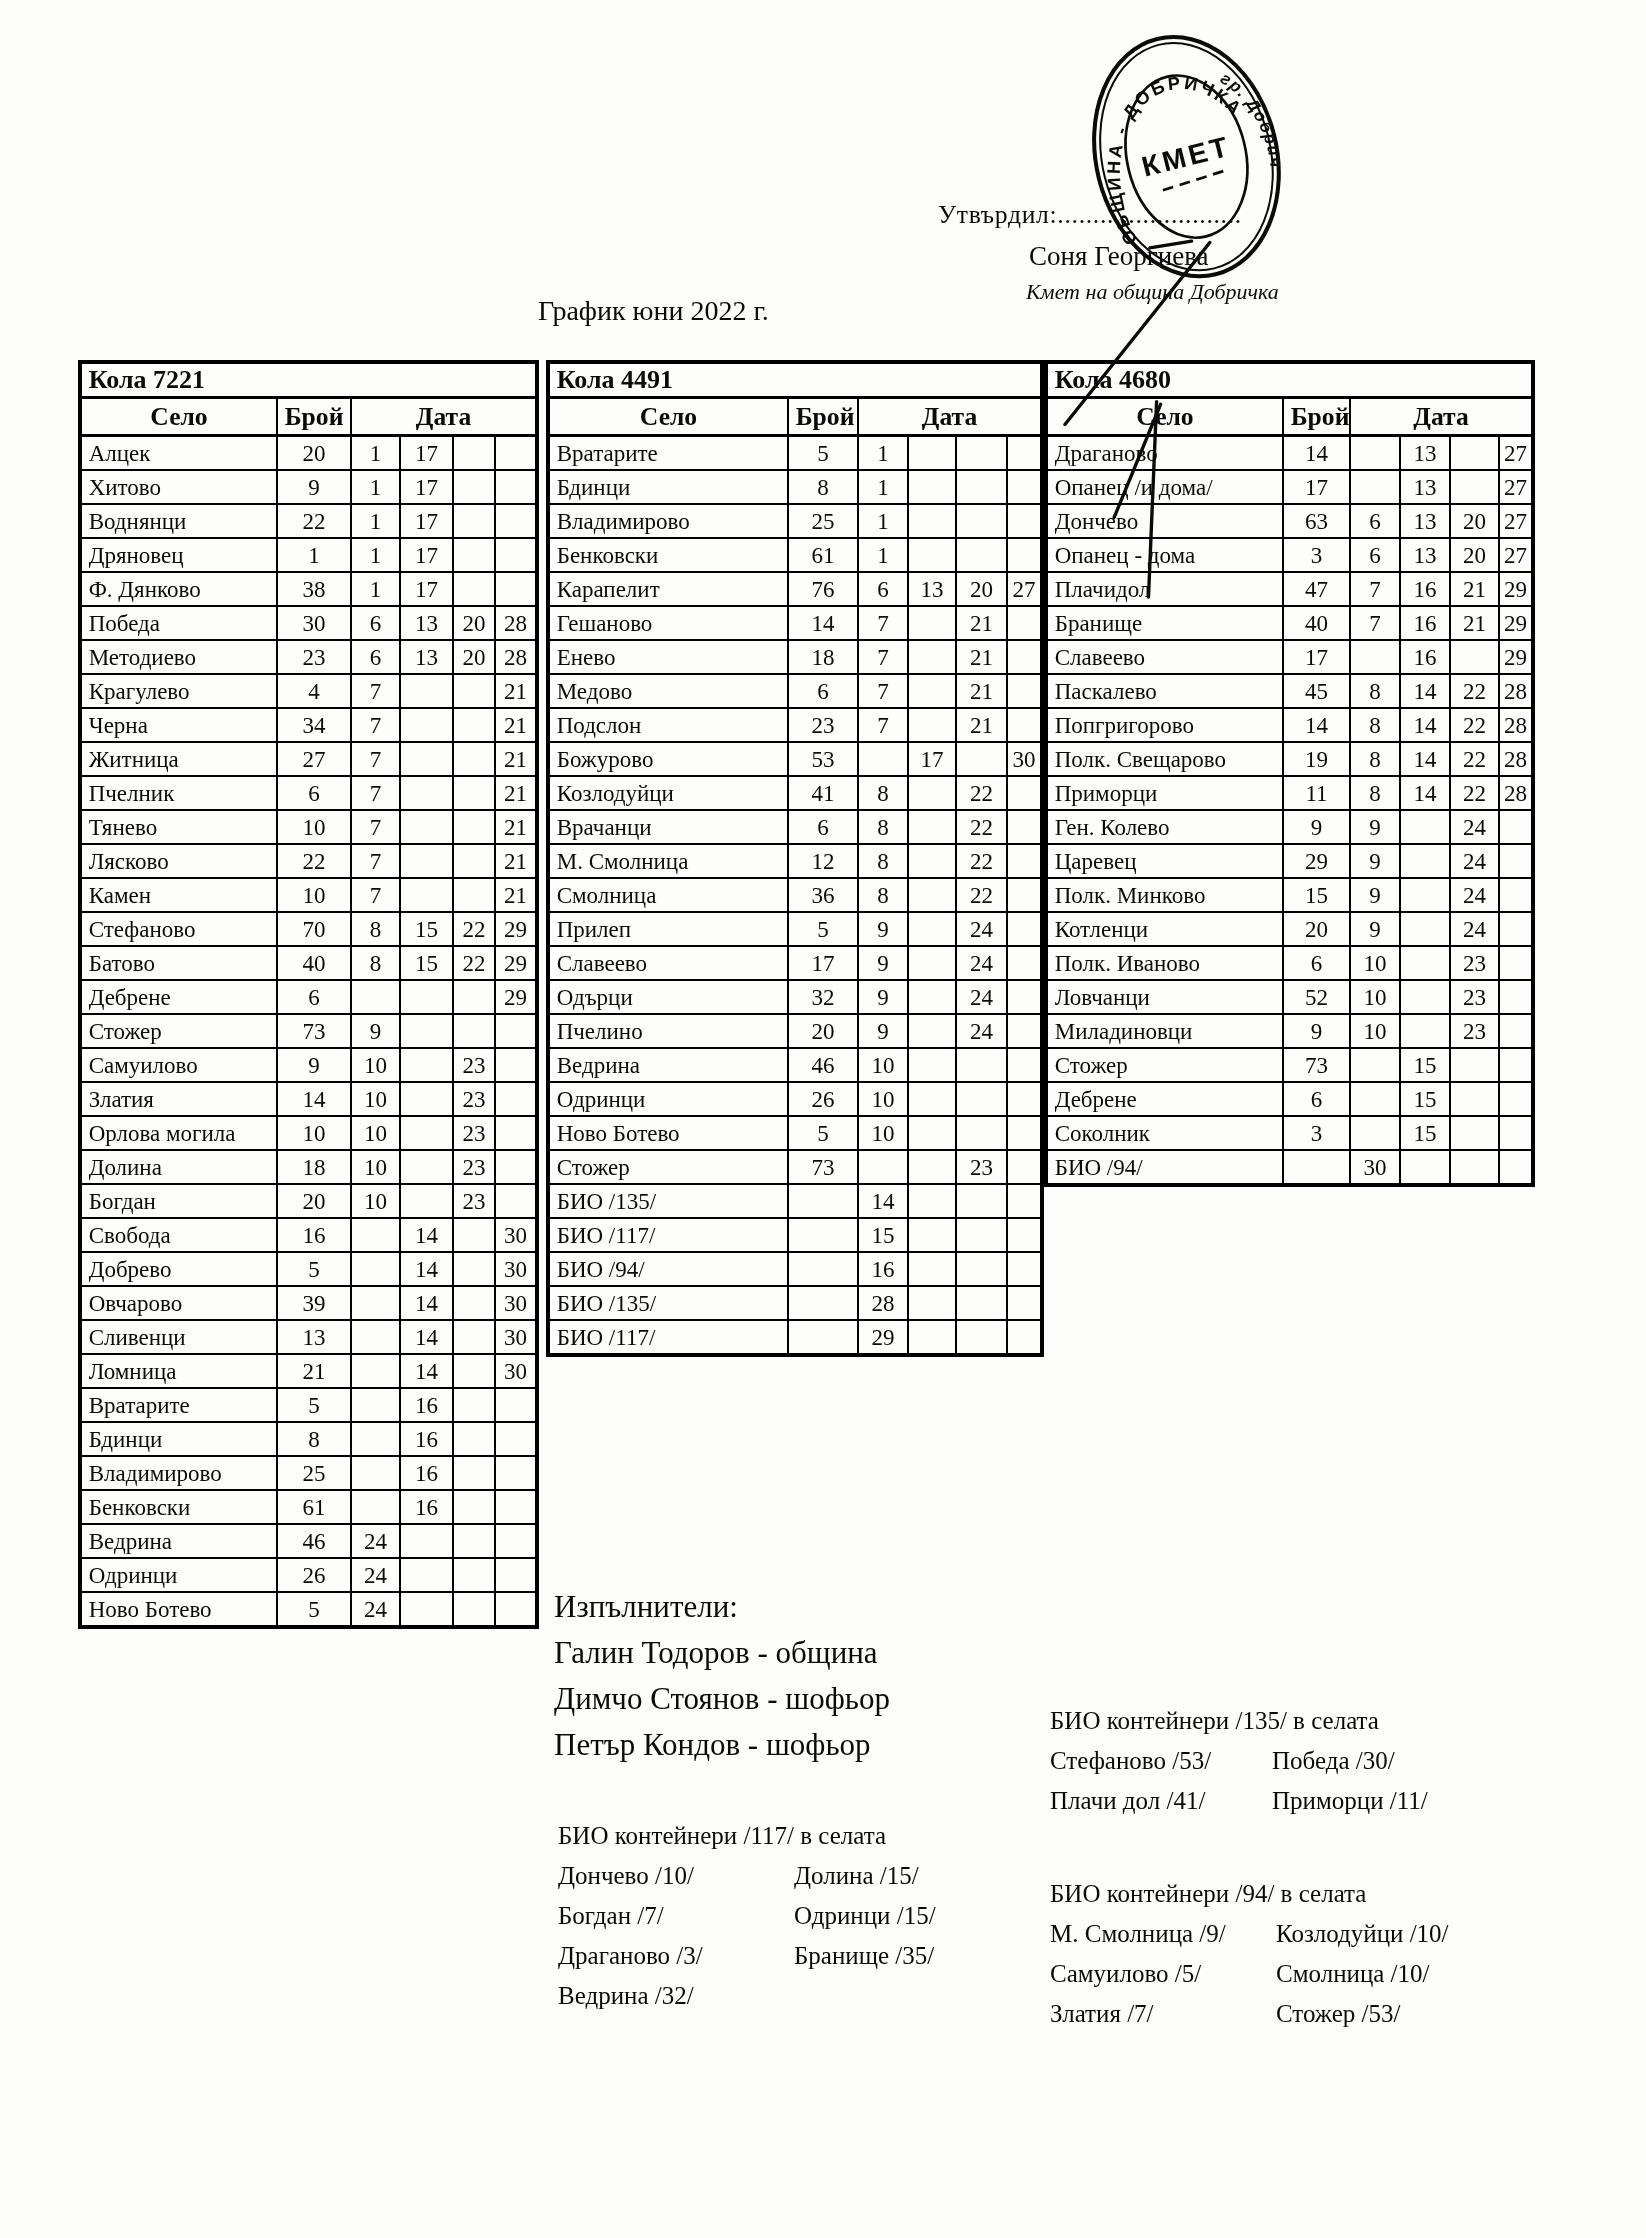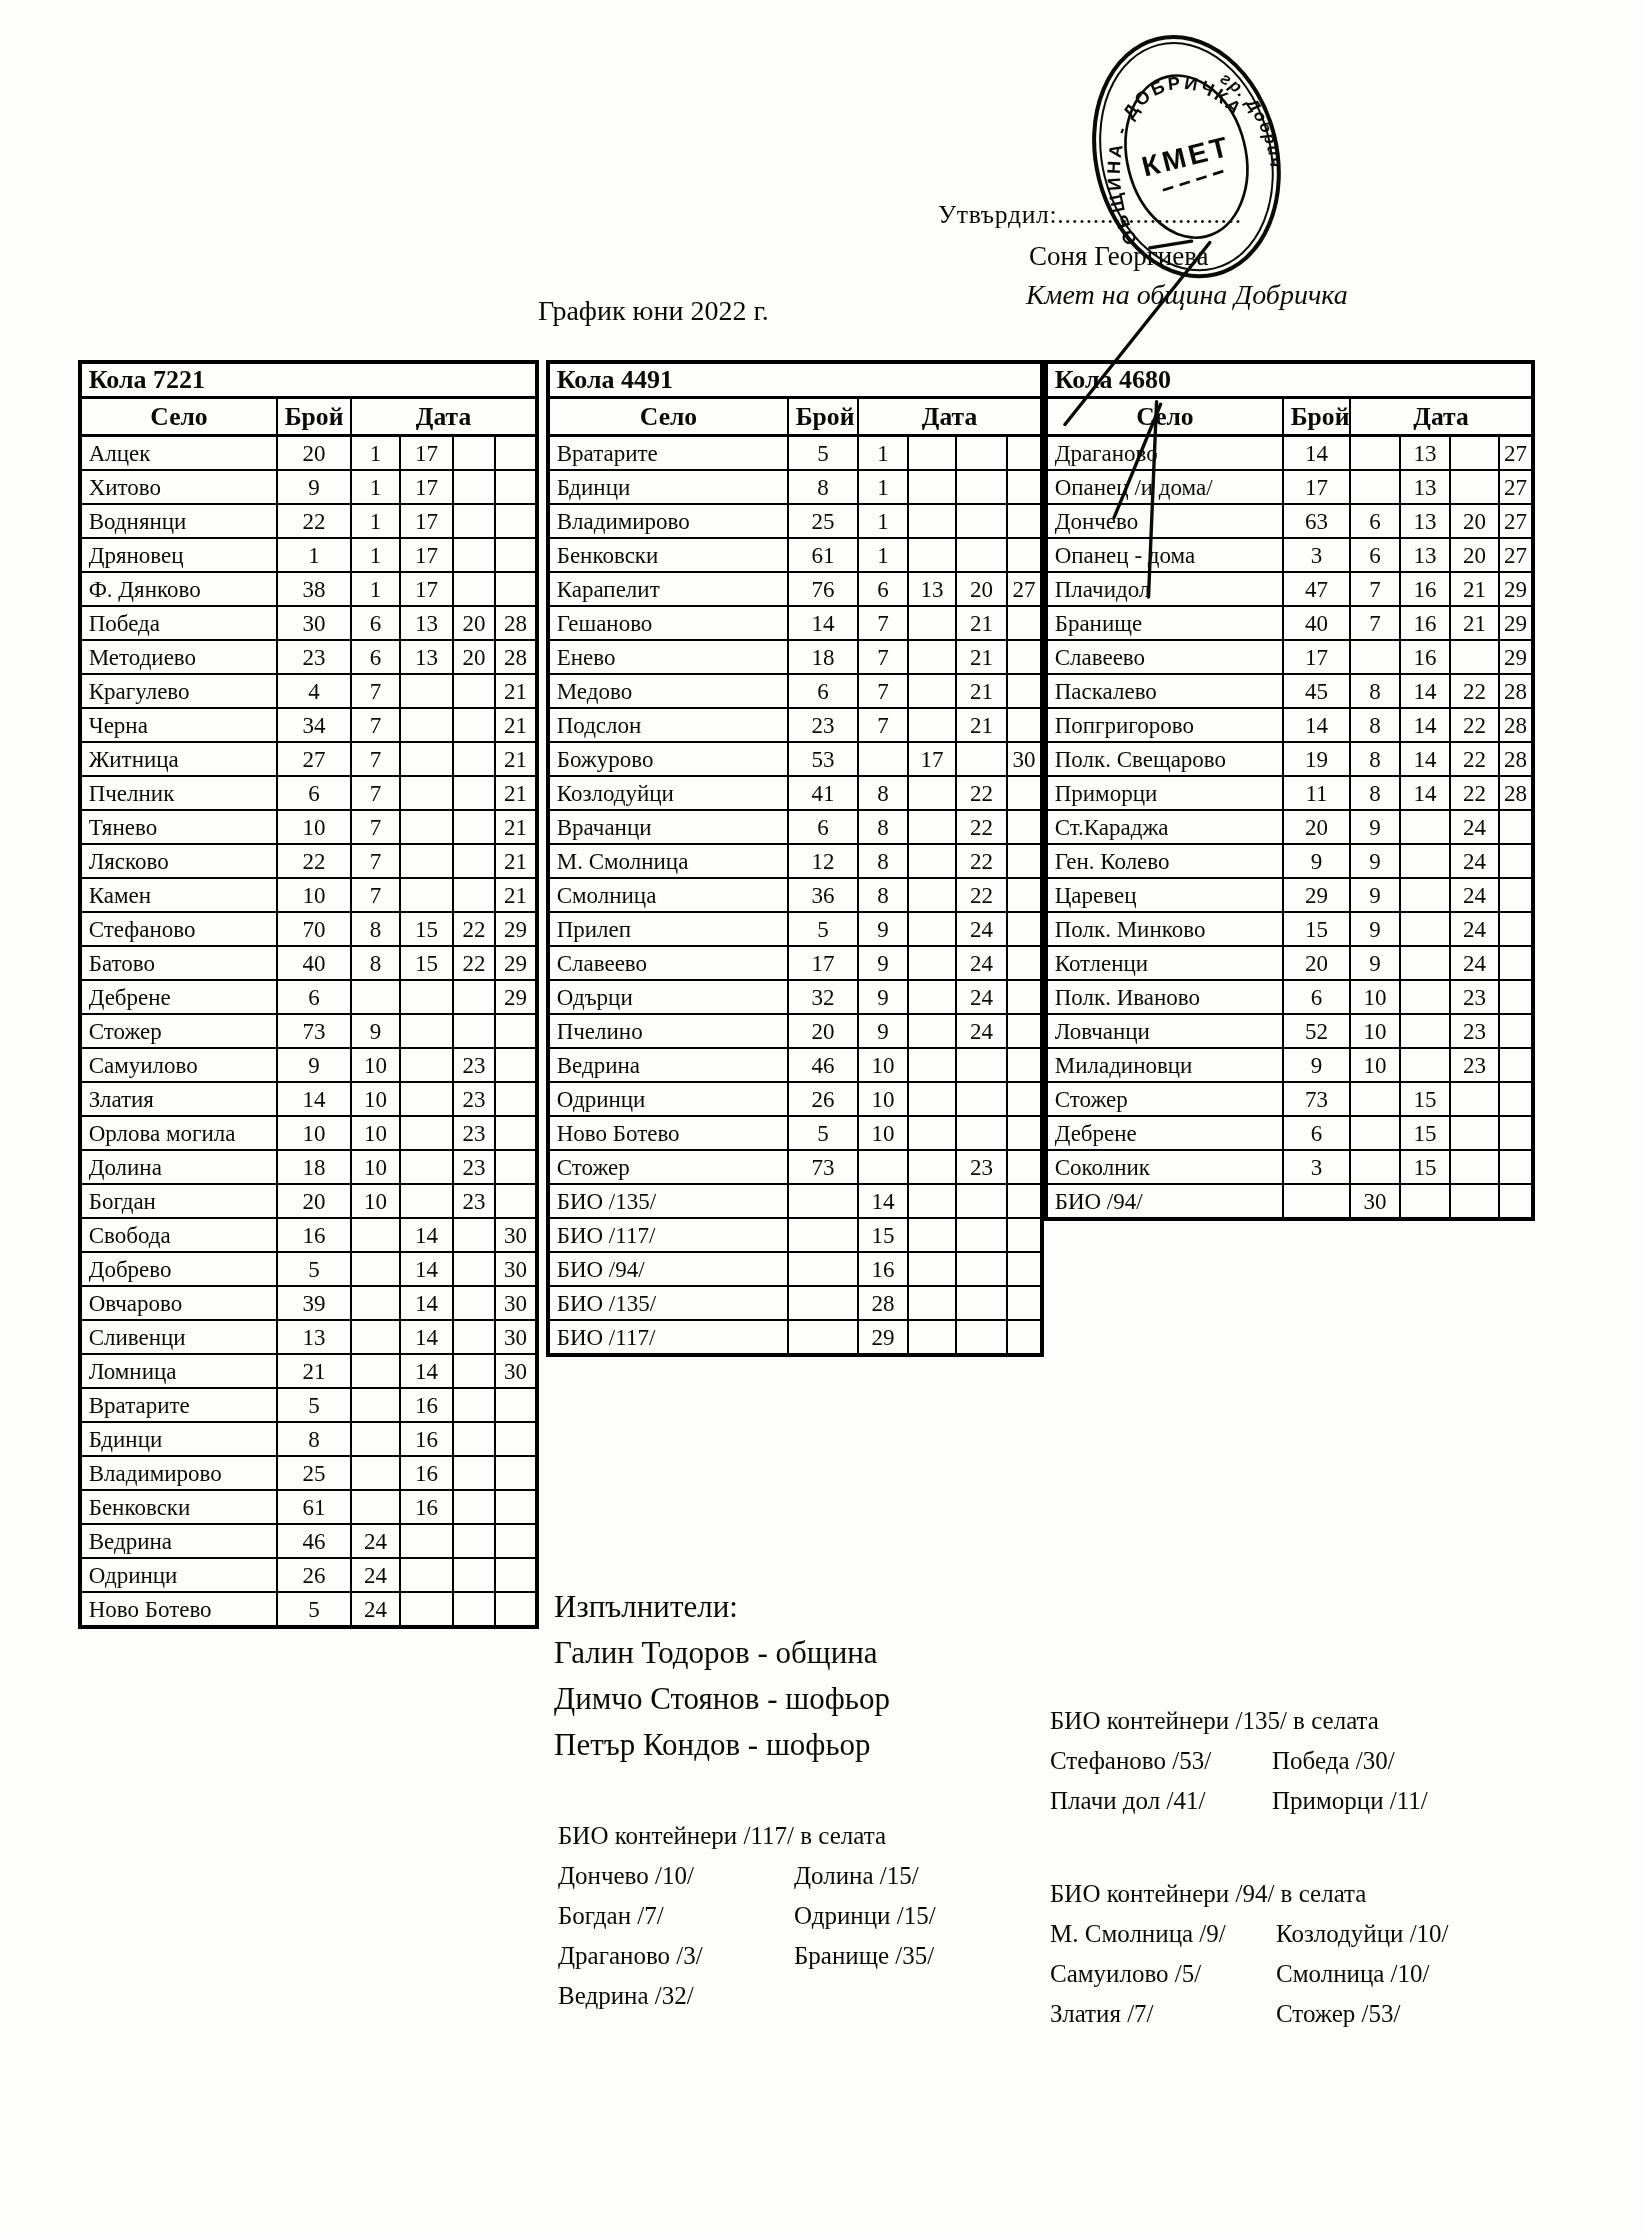--- a/index.html
+++ b/index.html
@@ -9,21 +9,21 @@
     font-family:"Liberation Serif", serif;
     color:#0a0a0a;
     position:relative;
     overflow:hidden;
   }
   .abs { position:absolute; }
 
   
   .approval-label { left:938px; top:200px; font-size:25.6px; letter-spacing:0.7px; }
   .approver-name  { left:1029px; top:241px; font-size:27px; }
-  .approver-role  { left:1026px; top:279px; font-size:28px; font-style:italic; }
+  .approver-role  { left:1026px; top:279px; font-size:22px; font-style:italic; }
   .doc-title      { left:538px;  top:295px; font-size:28px; font-weight:normal; }
 
   
   table.sched {
     position:absolute; top:360px;
     border-collapse:collapse; table-layout:fixed;
     background:transparent;
     border:4px solid #000;
   }
   #t0 { left:78px;  width:456px; }
@@ -739,28 +739,20 @@
       </tr>
       <tr>
         <td class="village">Приморци</td>
         <td class="num">11</td>
         <td class="num">8</td>
         <td class="num">14</td>
         <td class="num">22</td>
         <td class="num">28</td>
       </tr>
       <tr>
-        <td class="village">Ст.Караджа</td>
-        <td class="num">20</td>
-        <td class="num">9</td>
-        <td class="num"></td>
-        <td class="num">24</td>
-        <td class="num"></td>
-      </tr>
-      <tr>
         <td class="village">Ген. Колево</td>
         <td class="num">9</td>
         <td class="num">9</td>
         <td class="num"></td>
         <td class="num">24</td>
         <td class="num"></td>
       </tr>
       <tr>
         <td class="village">Царевец</td>
         <td class="num">29</td>

